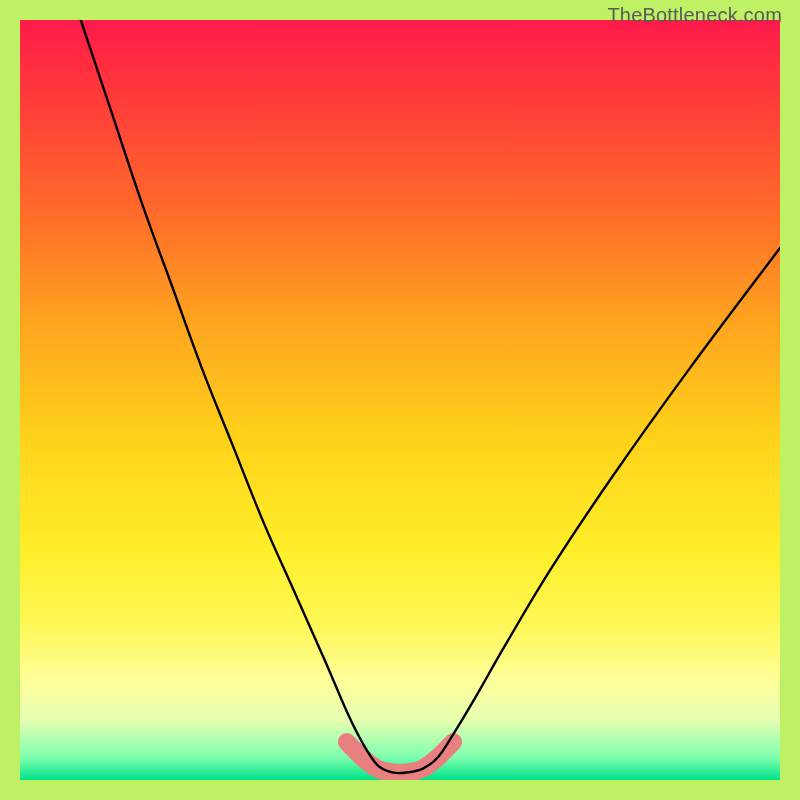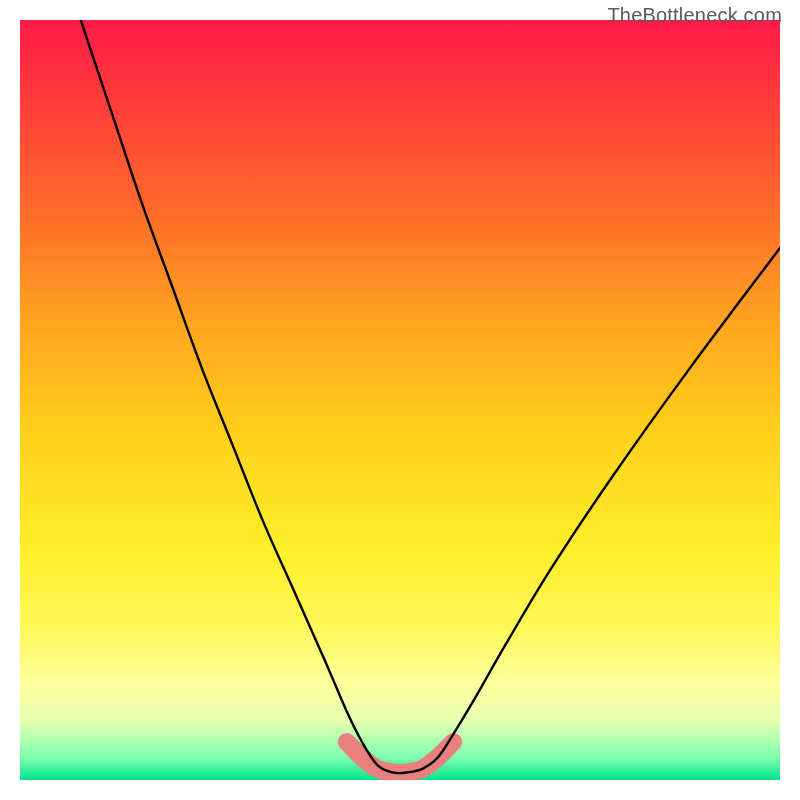--- a/index.html
+++ b/index.html
@@ -8,21 +8,21 @@
     width: 800px;
     height: 800px;
     overflow: hidden;
     background: #000;
     font-family: Arial, Helvetica, sans-serif;
   }
   .frame {
     position: relative;
     width: 800px;
     height: 800px;
-    background: #ffffff;
+    background: #bef264;
   }
   .plot-area {
     position: absolute;
     left: 20px;
     top: 20px;
     width: 760px;
     height: 760px;
     overflow: hidden;
   }
   .gradient-bg {

